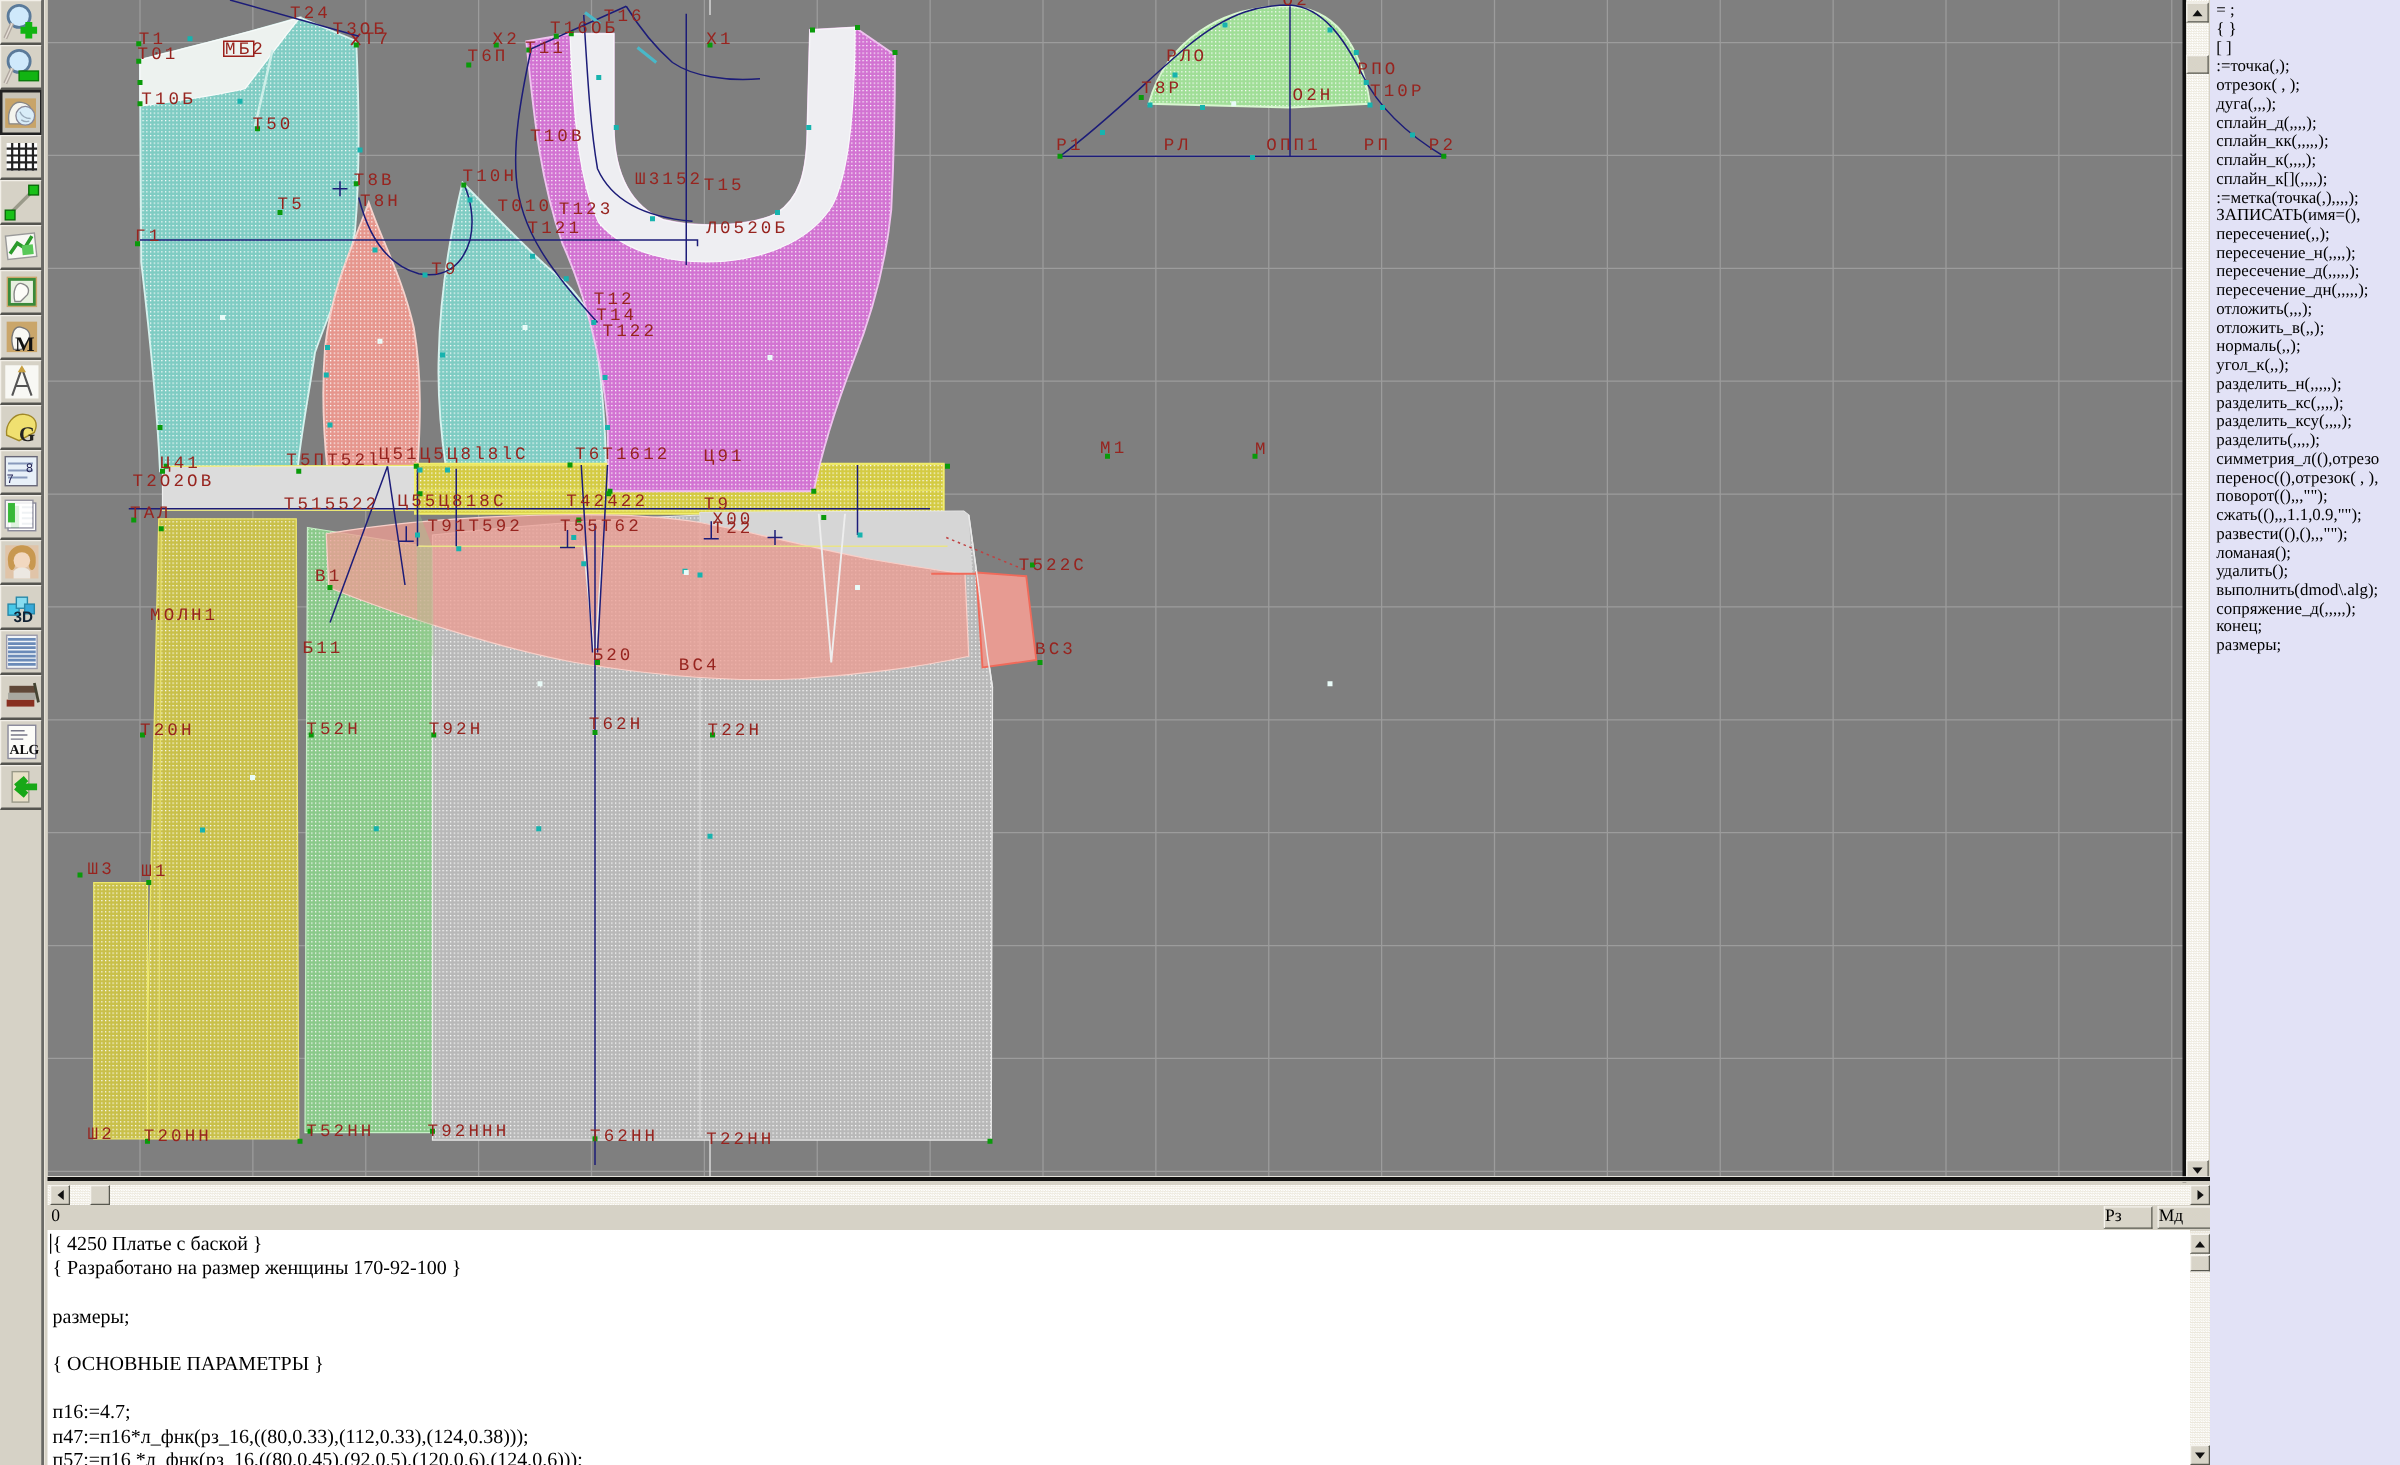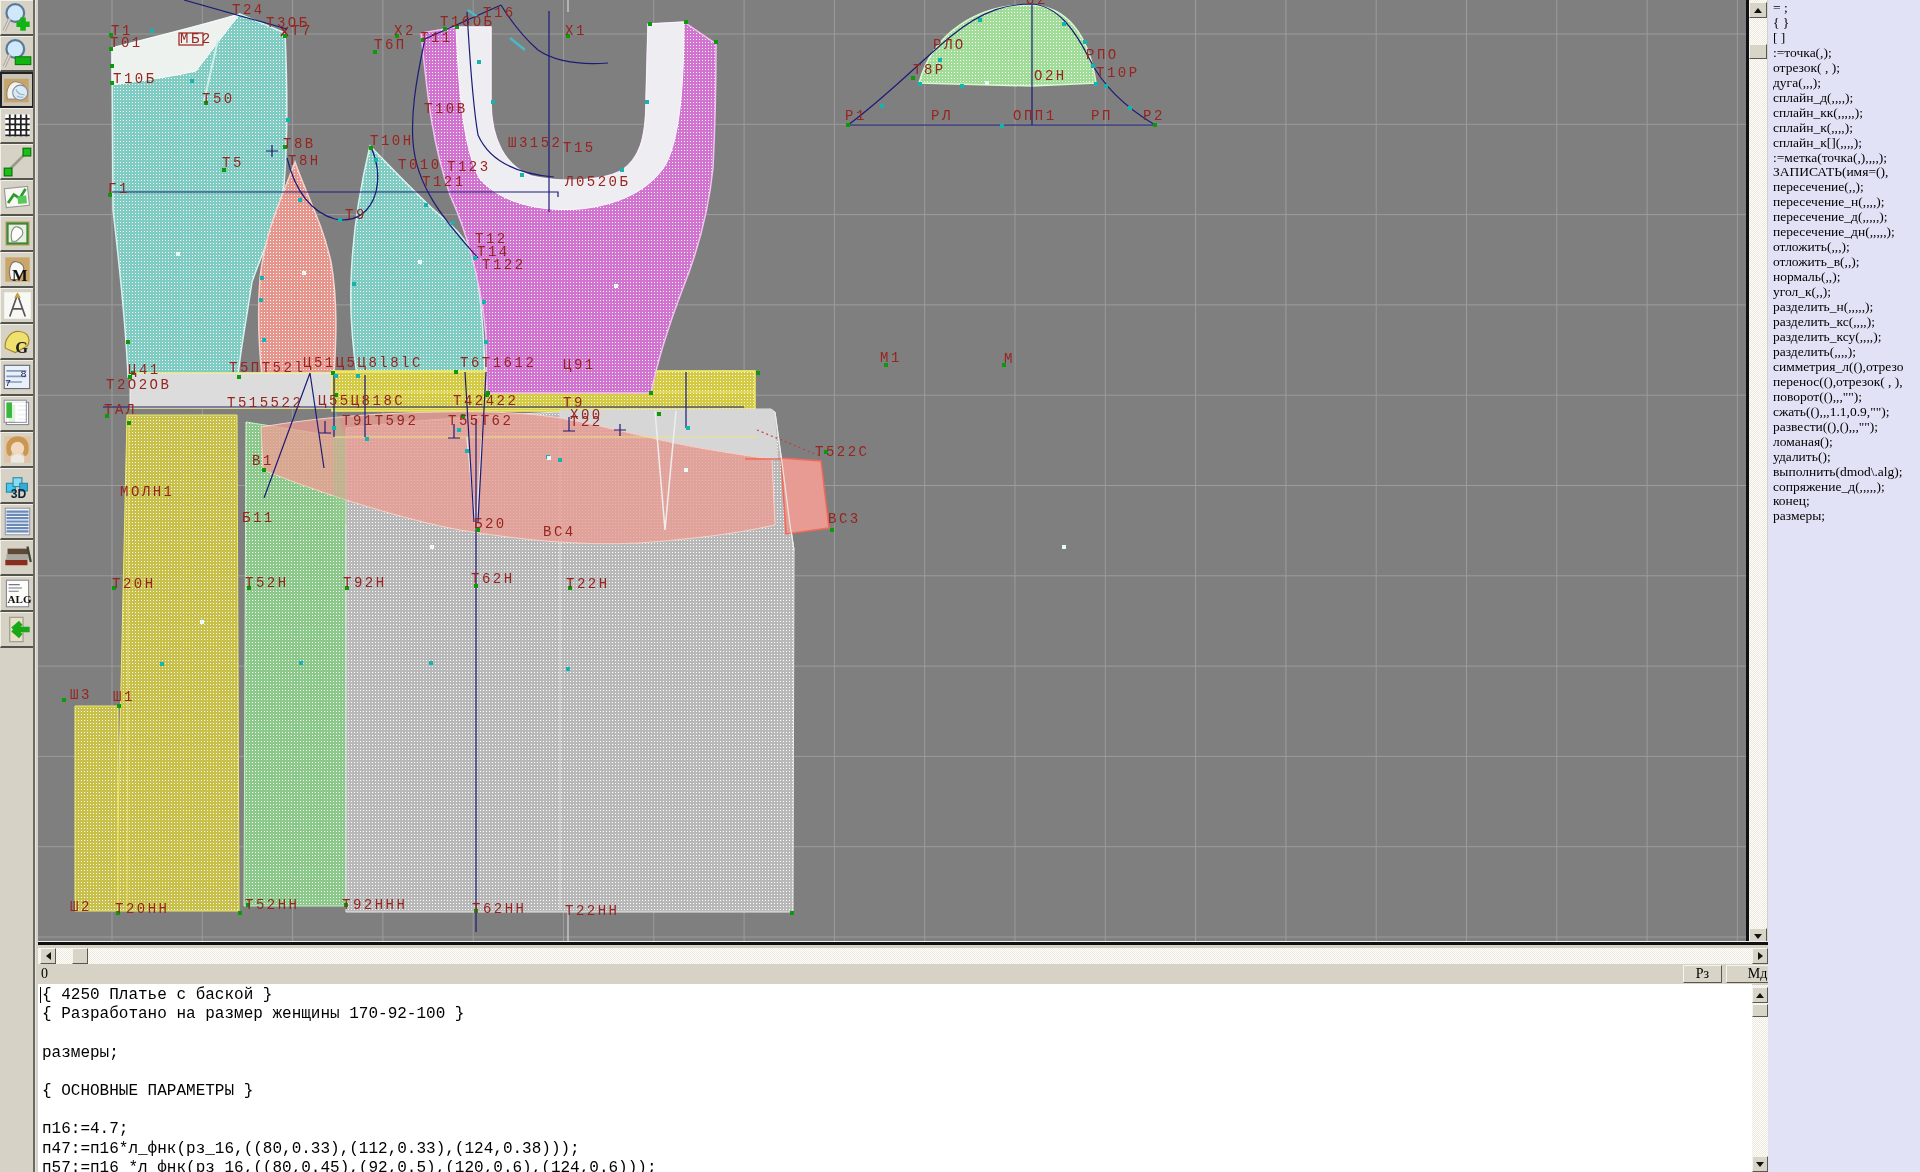--- a/index.html
+++ b/index.html
@@ -15,26 +15,26 @@
   .sbtn{background:#d8d4c8;border:1px solid;border-color:#f6f4ee #58584f #58584f #f6f4ee;box-sizing:border-box;position:absolute;display:flex;align-items:center;justify-content:center}
   .sthumb{background:#d8d4c8;border:1px solid;border-color:#f6f4ee #58584f #58584f #f6f4ee;box-sizing:border-box;position:absolute}
   .arrow{width:0;height:0;border:4px solid transparent}
   .a-up{border-bottom:5px solid #111;margin-top:-4px}
   .a-down{border-top:5px solid #111;margin-bottom:-4px}
   .a-left{border-right:5px solid #111;margin-left:-4px}
   .a-right{border-left:5px solid #111;margin-right:-4px}
   #vscroll{left:1749px;top:0;width:18px;height:944px}
   #hscroll{left:38px;top:946px;width:1730px;height:18px}
   #statusbar{left:38px;top:964px;width:1730px;height:20px;background:#d6d2c6;font-family:"Liberation Serif",serif;font-size:14px}
-  #textarea{left:38px;top:984px;width:1714px;height:188px;background:#fff;font-family:Liberation Mono, monospace;font-size:16px;color:#000}
+  #textarea{left:38px;top:984px;width:1714px;height:188px;background:#fff;font-family:Liberation Serif, serif;font-size:16px;color:#000}
   #textarea > div{height:19.2px;line-height:19.2px;white-space:pre}
   #tascroll{left:1752px;top:985px;width:16px;height:187px}
   #rpanel{left:1768px;top:0;width:152px;height:1172px;background:#e2e2f6;font-family:"Liberation Serif",serif;font-size:13.5px;color:#000}
   #rpanel > div{height:14.95px;line-height:14.95px;white-space:pre}
-  .btn{position:absolute;background:#d8d4c8;border:1px solid;border-color:#f6f4ee #58584f #58584f #f6f4ee;font-family:"Liberation Serif",serif;font-size:14px;text-align:center;box-sizing:border-box}
+  .btn{position:absolute;background:#d8d4c8;border:1px solid;border-color:#f6f4ee #58584f #58584f #f6f4ee;font-family:"Liberation Serif",serif;font-size:14px;text-align:left;box-sizing:border-box}
 </style></head>
 <body>
 <div class="abs" id="canvas">
 <svg width="1709" height="941" viewBox="38 0 1709 941">
 <defs>
 <pattern id="pteal" width="3" height="3" patternUnits="userSpaceOnUse">
           <rect width="3" height="3" fill="#7fccc3"></rect>
           <rect width="1" height="1" fill="#fff"></rect>
         </pattern>
 <pattern id="ppink" width="3" height="3" patternUnits="userSpaceOnUse">

